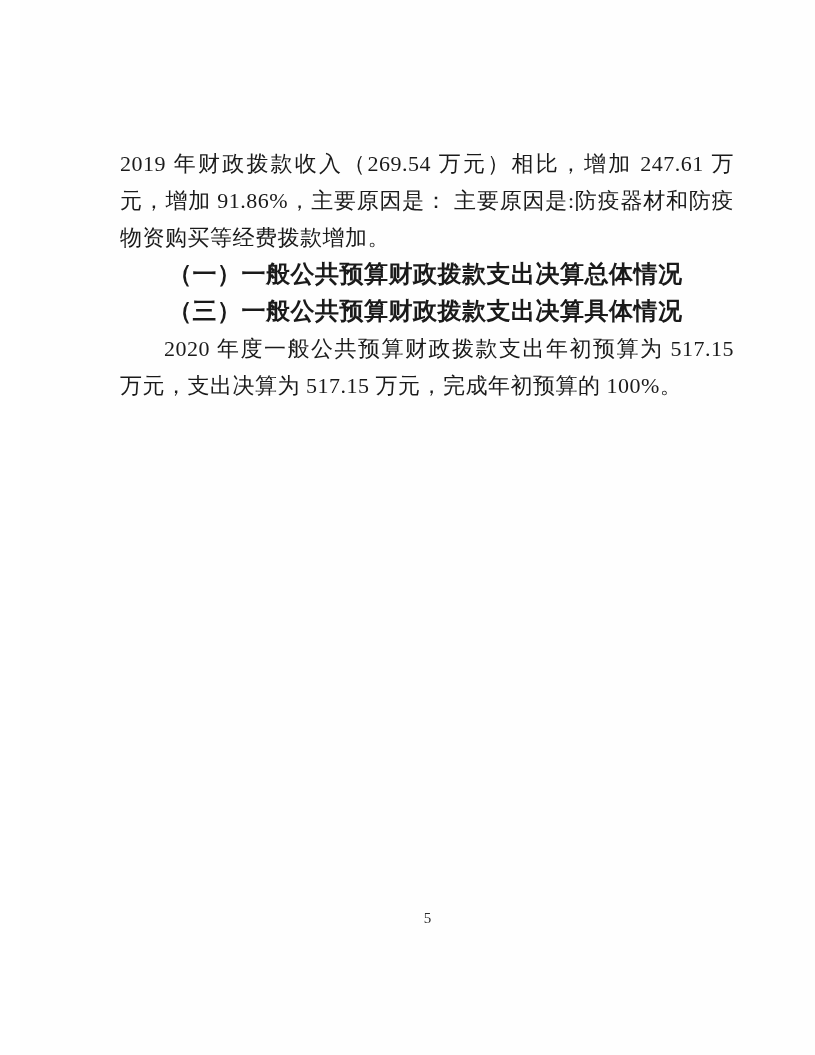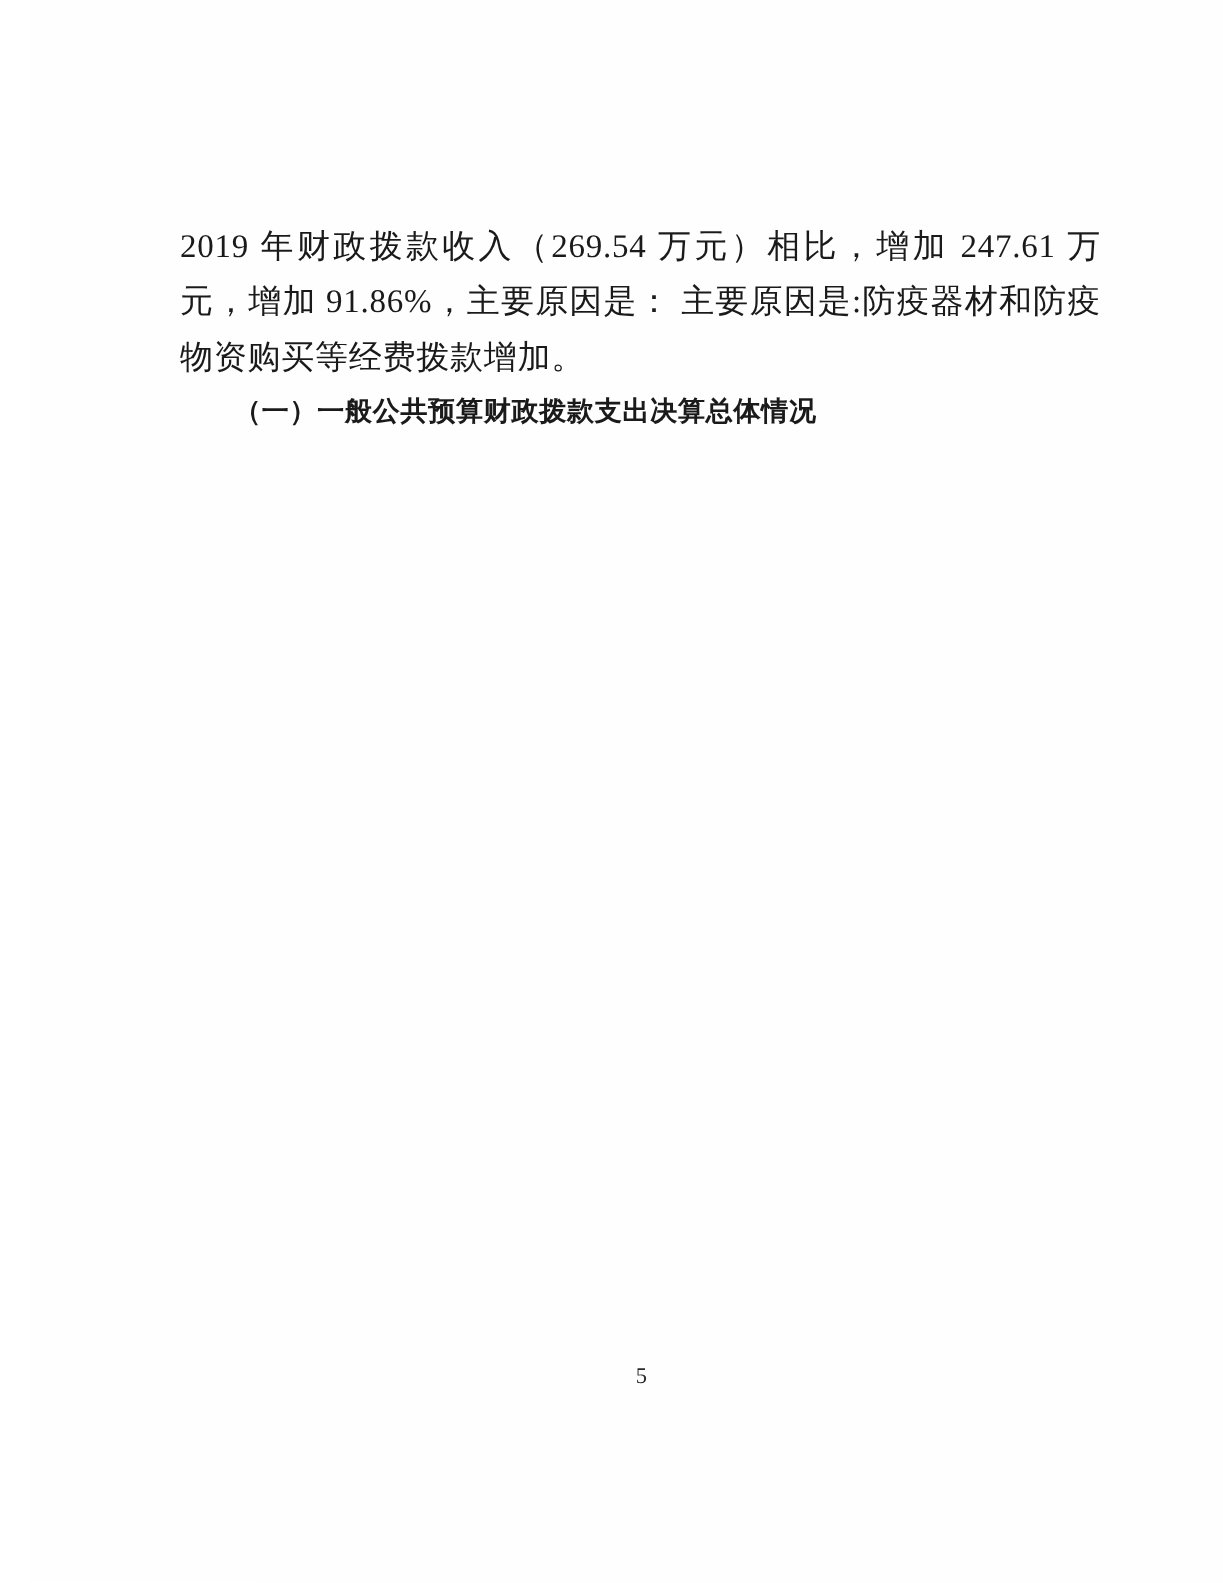--- a/index.html
+++ b/index.html
@@ -39,21 +39,21 @@
     margin: 0;
     font-size: 22.5px;
     line-height: 37px;
     text-indent: 2em;
     font-weight: bold;
     font-family: "Liberation Sans", "DejaVu Sans", sans-serif;
     letter-spacing: 1px;
   }
   .heading-sub {
     margin: 0;
-    font-size: 18px;
+    font-size: 24px;
     line-height: 37px;
     text-indent: 2em;
     letter-spacing: 0.5px;
   }
   .page-number {
     position: absolute;
     top: 908px;
     left: 0;
     width: 100%;
     text-align: center;
@@ -62,15 +62,17 @@
     color: #2a2a2a;
   }
 </style>
 </head>
 <body>
 
 <div class="page">
   <div class="content">
     <p class="para continuation">2019 年财政拨款收入（269.54 万元）相比，增加 247.61 万元，增加 91.86%，主要原因是： 主要原因是:防疫器材和防疫物资购买等经费拨款增加。</p>
     <h3 class="heading-sub">（一）一般公共预算财政拨款支出决算总体情况</h3>
+    <h3 class="heading-sub">（三）一般公共预算财政拨款支出决算具体情况</h3>
+    <p class="para">2020 年度一般公共预算财政拨款支出年初预算为 517.15 万元，支出决算为 517.15 万元，完成年初预算的 100%。</p>
   </div>
   <div class="page-number">5</div>
 </div>
 
 </body></html>

